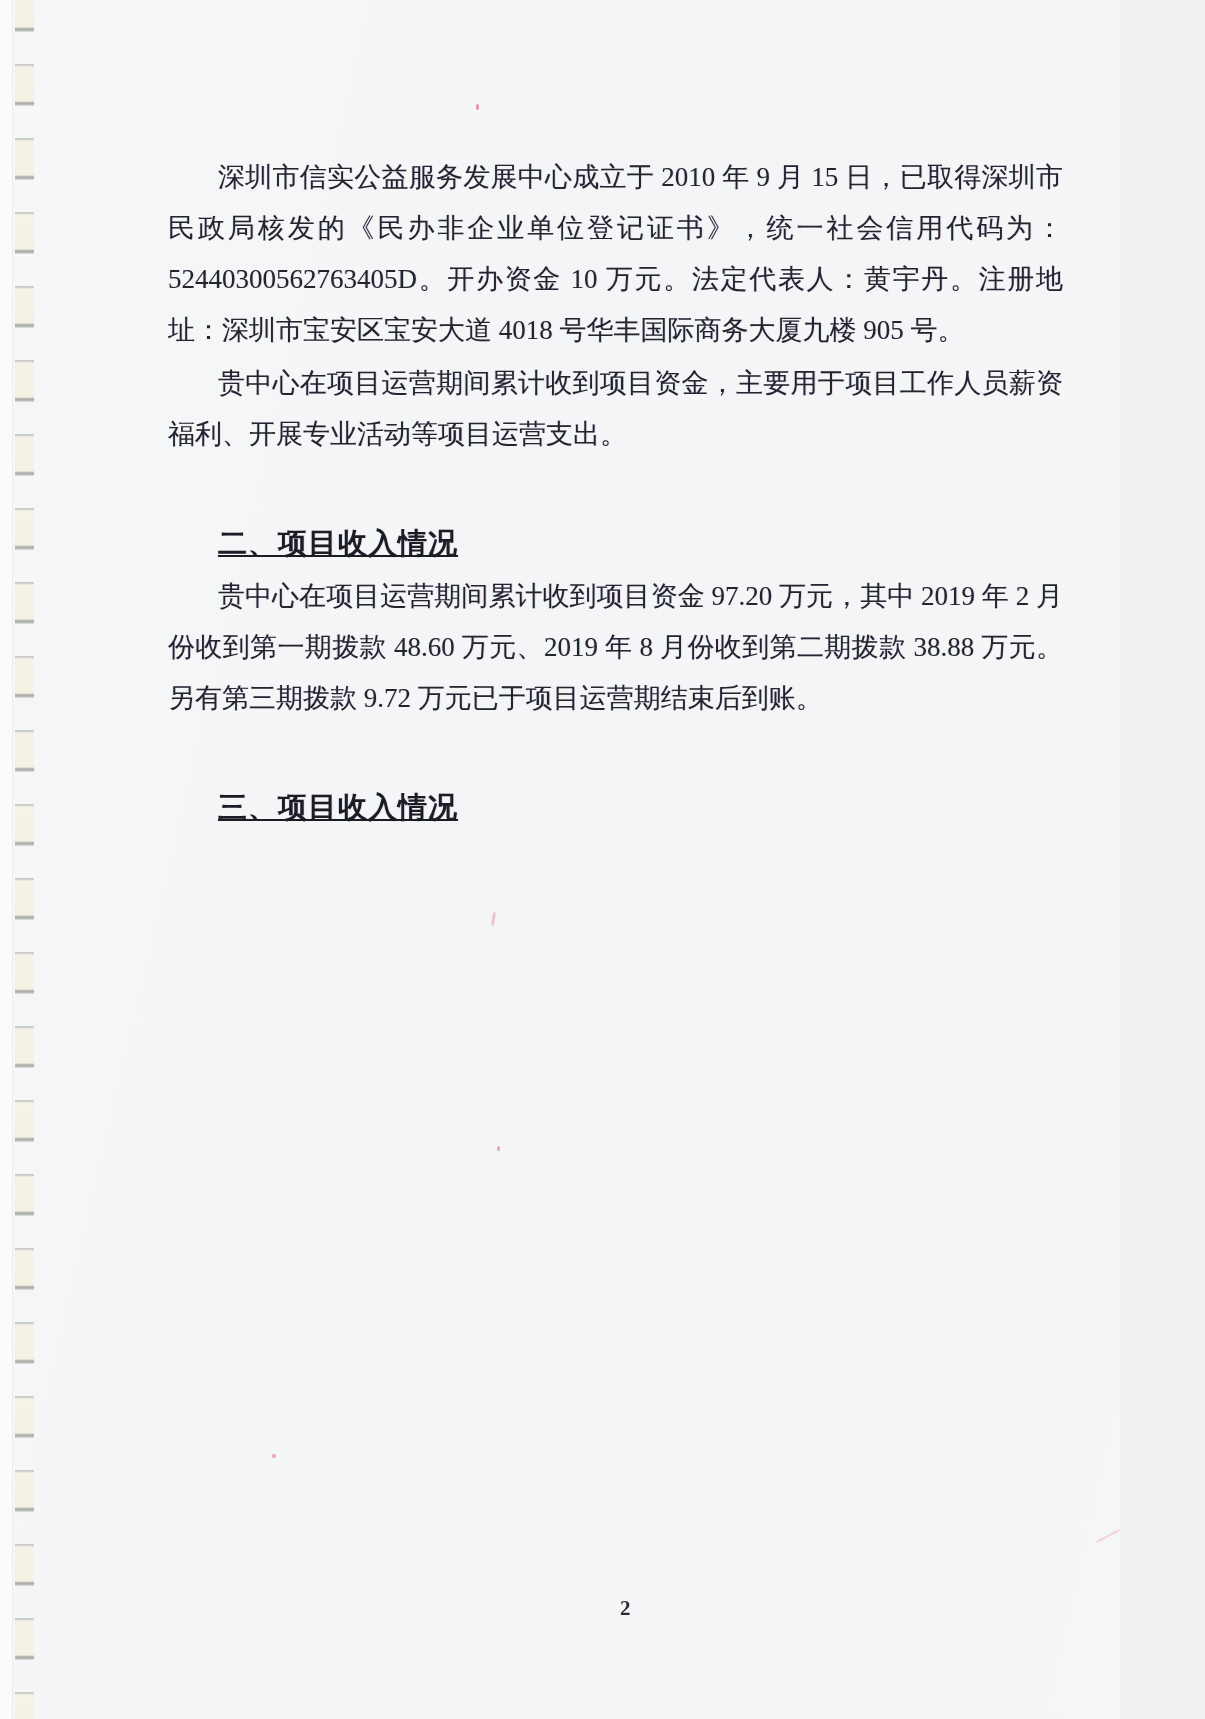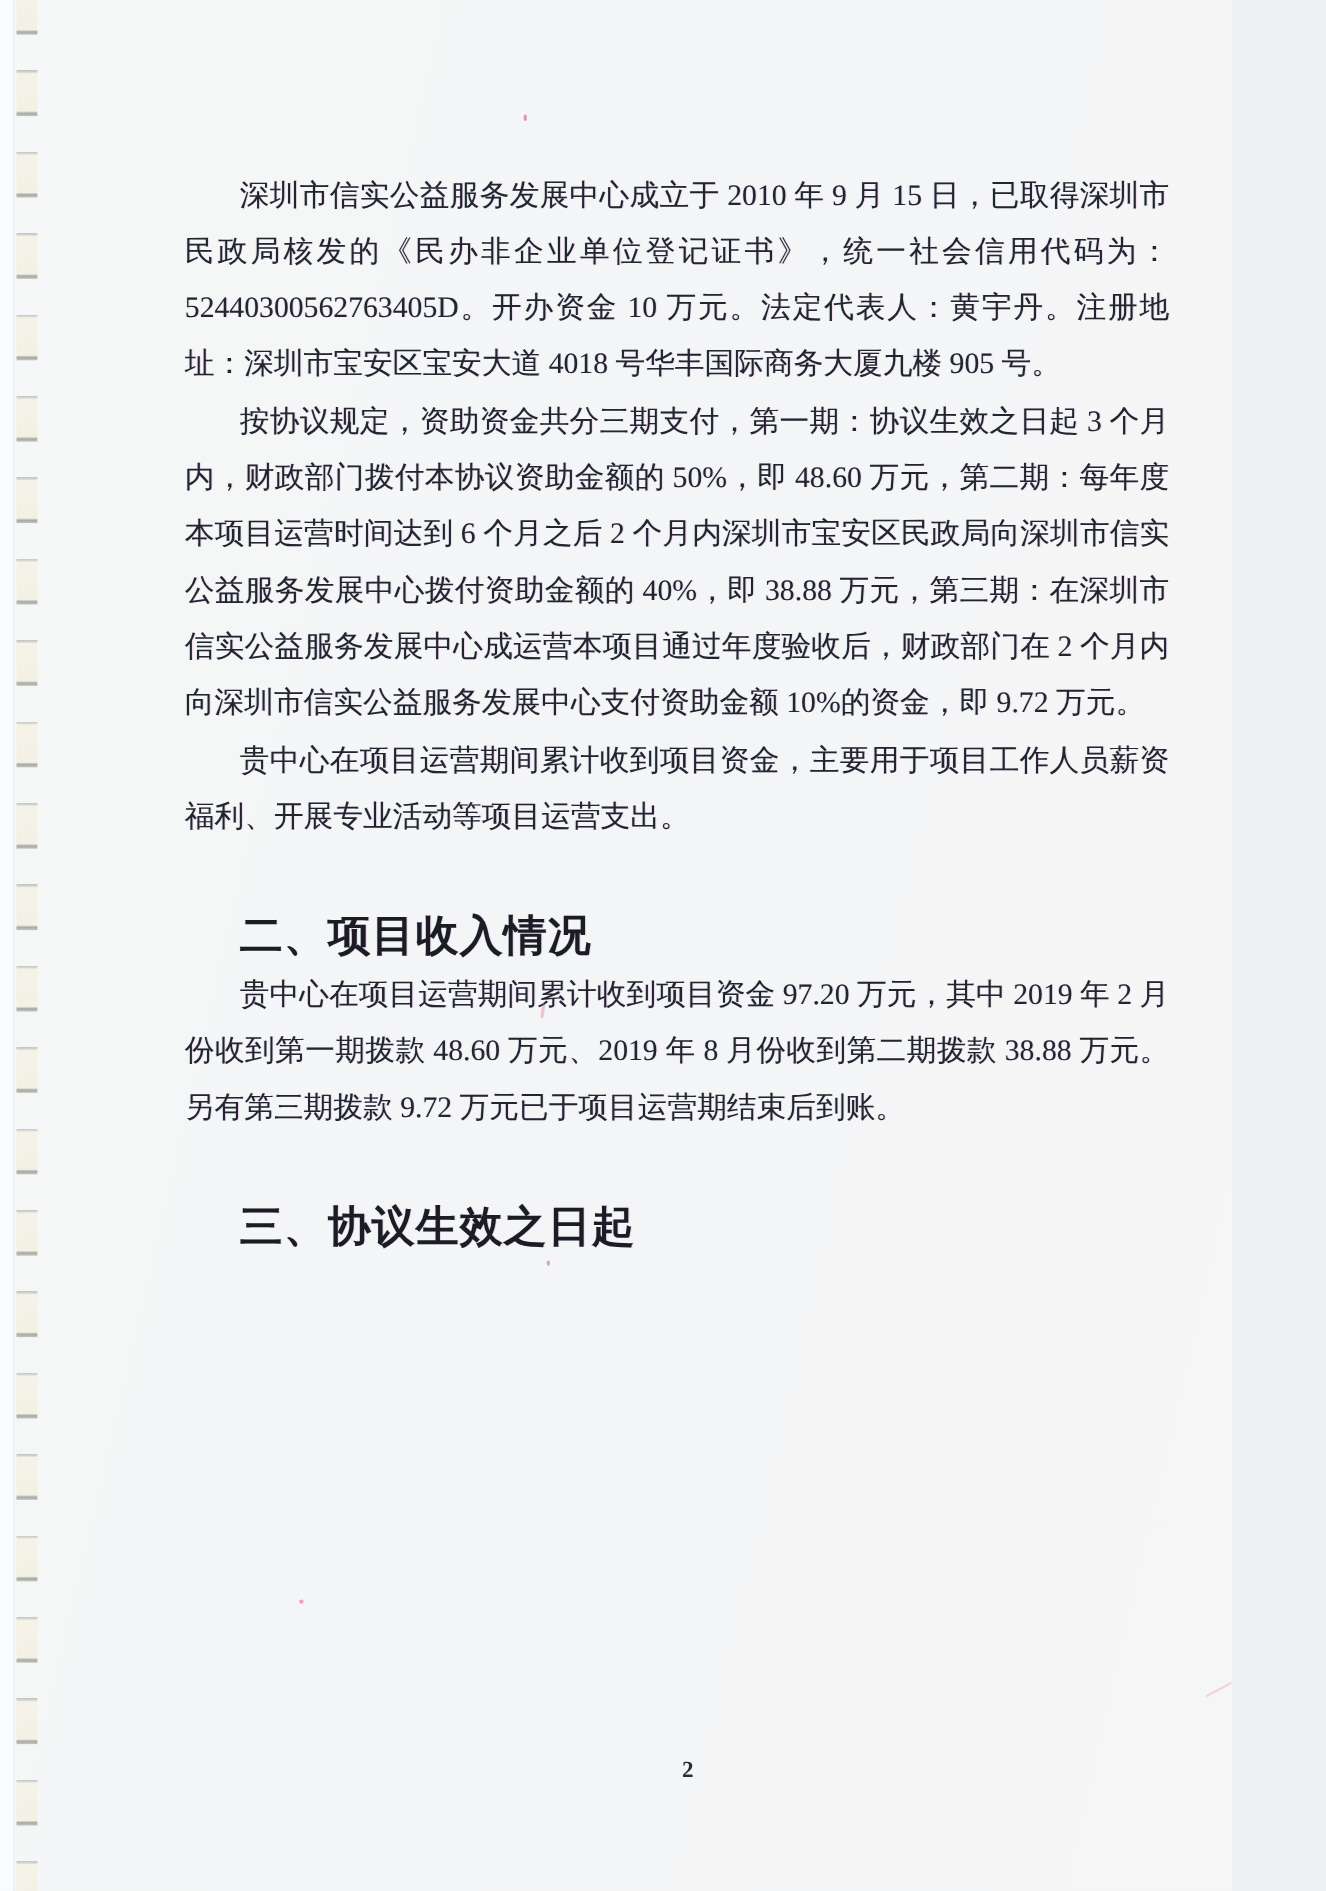--- a/index.html
+++ b/index.html
@@ -57,26 +57,27 @@
     text-align: justify;
     text-shadow: 0.8px 0 rgba(178,62,188,0.16), -0.8px 0 rgba(40,150,160,0.11);
   }
   .content p {
     margin: 0 0 2px 0;
     text-indent: 50px;
   }
   .content h2 {
     font-family: "Liberation Sans", "DejaVu Sans", sans-serif;
     font-weight: 700;
-    font-size: 39px;
+    font-size: 29px;
     line-height: 51px;
     color: #1b1c24;
     margin: 58px 0 2px 0;
     text-indent: 50px;
     letter-spacing: 1px;
+    text-decoration: underline;
   }
   .content p.subheading {
     margin-top: 18px;
   }
   .page-number {
     position: absolute;
     left: 620px;
     top: 1596px;
     font-size: 21px;
     font-weight: 600;
@@ -110,29 +111,28 @@
 
   <div class="left-edge"></div>
   <div class="binding-strip"></div>
 
   <div class="content">
     <p>深圳市信实公益服务发展中心成立于 2010 年 9 月 15 日，已取得深圳市民政局核发的《民办非企业单位登记证书》，统一社会信用代码为：52440300562763405D。开办资金 10 万元。法定代表人：黄宇丹。注册地址：深圳市宝安区宝安大道 4018 号华丰国际商务大厦九楼 905 号。</p>
 
 
 
 
-    <p>按协议规定，资助资金共分三期支付，第一期：协议生效之日起 3 个月内，财政部门拨付本协议资助金额的 50%，即 48.60 万元，第二期：每年度本项目运营时间达到 6 个月之后 2 个月内深圳市宝安区民政局向深圳市信实公益服务发展中心拨付资助金额的 40%，即 38.88 万元，第三期：在深圳市信实公益服务发展中心成运营本项目通过年度验收后，财政部门在 2 个月内向深圳市信实公益服务发展中心支付资助金额 10%的资金，即 9.72 万元。</p>
 
     <p>贵中心在项目运营期间累计收到项目资金，主要用于项目工作人员薪资福利、开展专业活动等项目运营支出。</p>
 
     <h2>二、项目收入情况</h2>
 
     <p>贵中心在项目运营期间累计收到项目资金 97.20 万元，其中 2019 年 2 月份收到第一期拨款 48.60 万元、2019 年 8 月份收到第二期拨款 38.88 万元。另有第三期拨款 9.72 万元已于项目运营期结束后到账。</p>
 
-    <h2>三、协议生效之日起</h2>
+    <h2>三、项目收入情况</h2>
 
   </div>
 
   <div class="page-number">2</div>
 
   <div class="artifact a-squiggle"></div>
   <div class="artifact a-dot1"></div>
   <div class="artifact a-dot2"></div>
   <div class="artifact a-dot3"></div>
   <div class="artifact a-dot4"></div>

